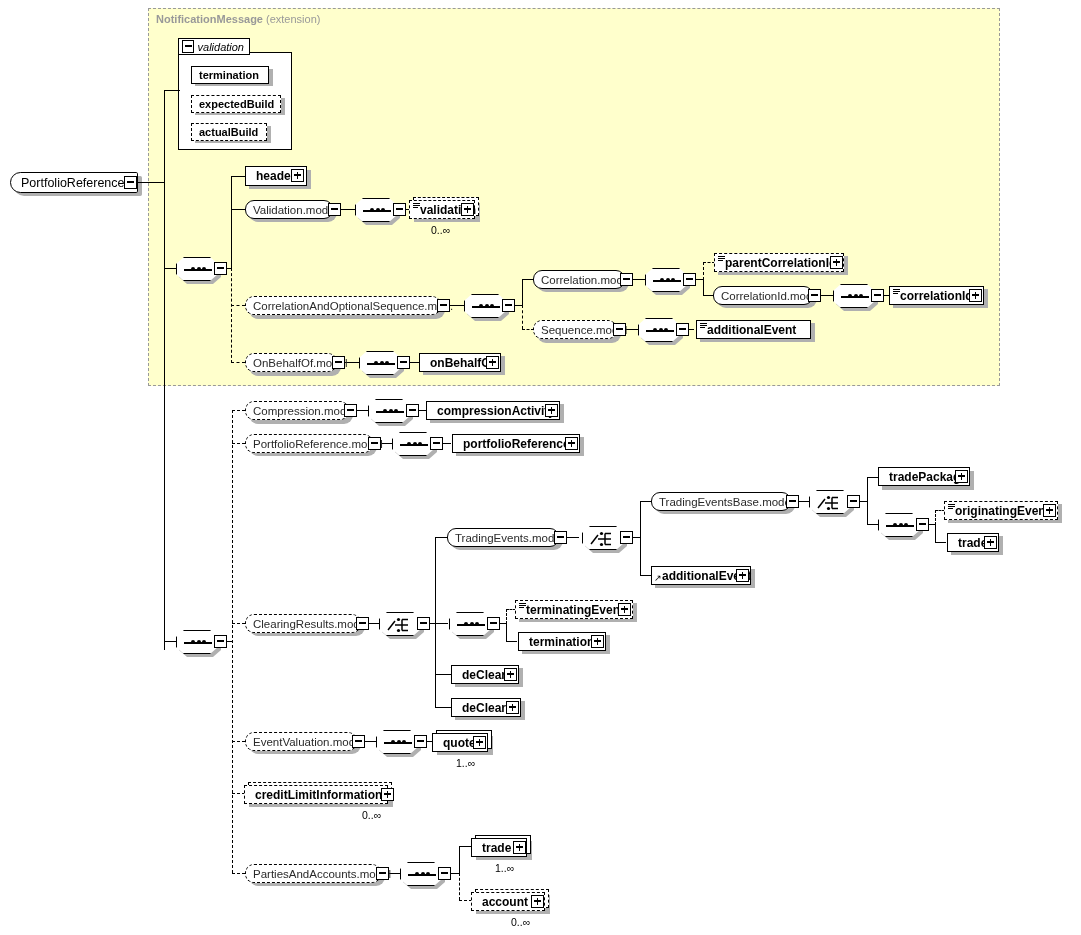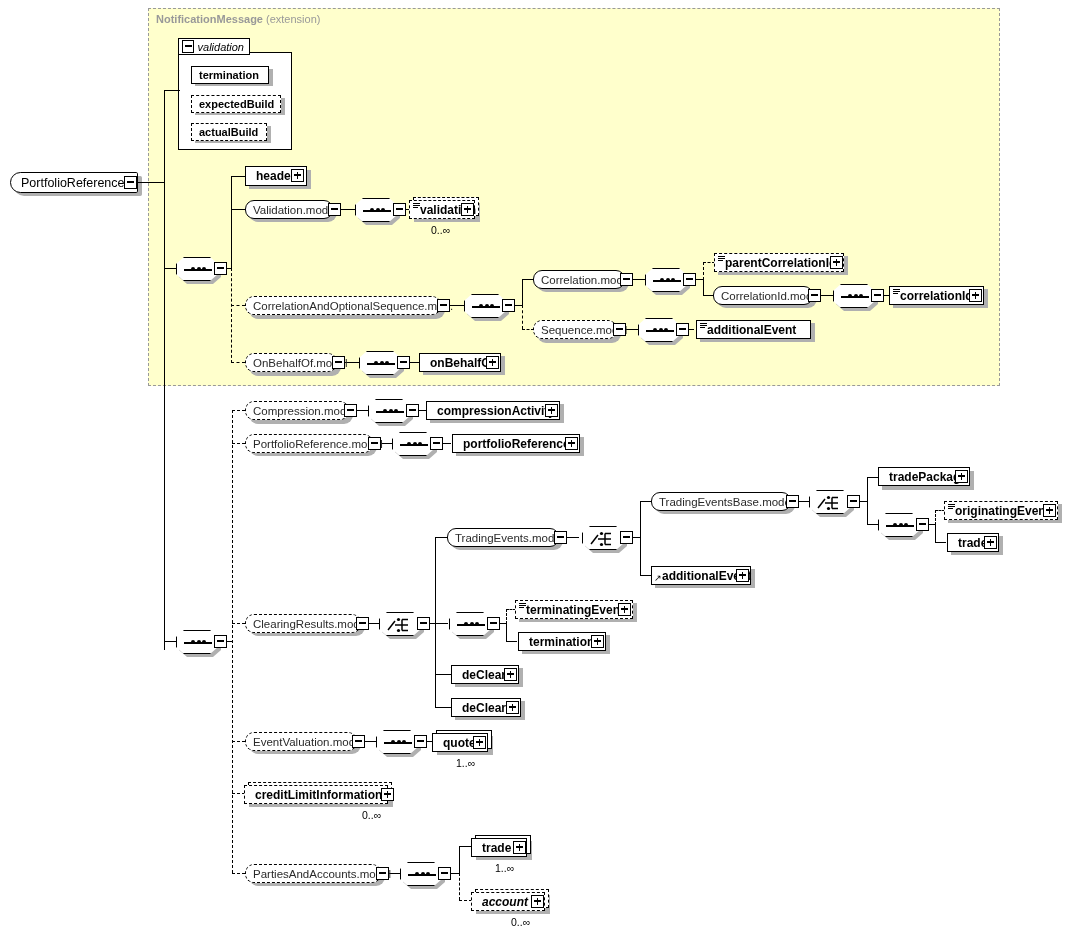--- a/index.html
+++ b/index.html
@@ -589,19 +589,19 @@
   <div class="stack" style="left:475px;top:835px;width:56px;height:19px;"></div>
   <div class="el" style="left:471px;top:838px;width:56px;height:19px;">
     <span class="lbl">trade</span>
   </div>
   <div class="sq plus" style="left:513px;top:841px;"></div>
   <div class="occ" style="left:495px;top:862px;">1..∞</div>
 
   <div class="dln dlnh" style="left:459px;top:900px;width:13px;"></div>
   <div class="shadow" style="left:476px;top:895px;width:74px;height:19px;"></div>
   <div class="stack opt" style="left:475px;top:889px;width:74px;height:19px;"></div>
-  <div class="el opt" style="left:471px;top:892px;width:74px;height:19px;font-style:italic;">
+  <div class="el opt" style="left:471px;top:892px;width:74px;height:19px;">
     <span class="lbl">account</span>
   </div>
   <div class="sq plus" style="left:531px;top:895px;"></div>
   <div class="occ" style="left:511px;top:916px;">0..∞</div>
 
 </div>
 
 </body></html>

